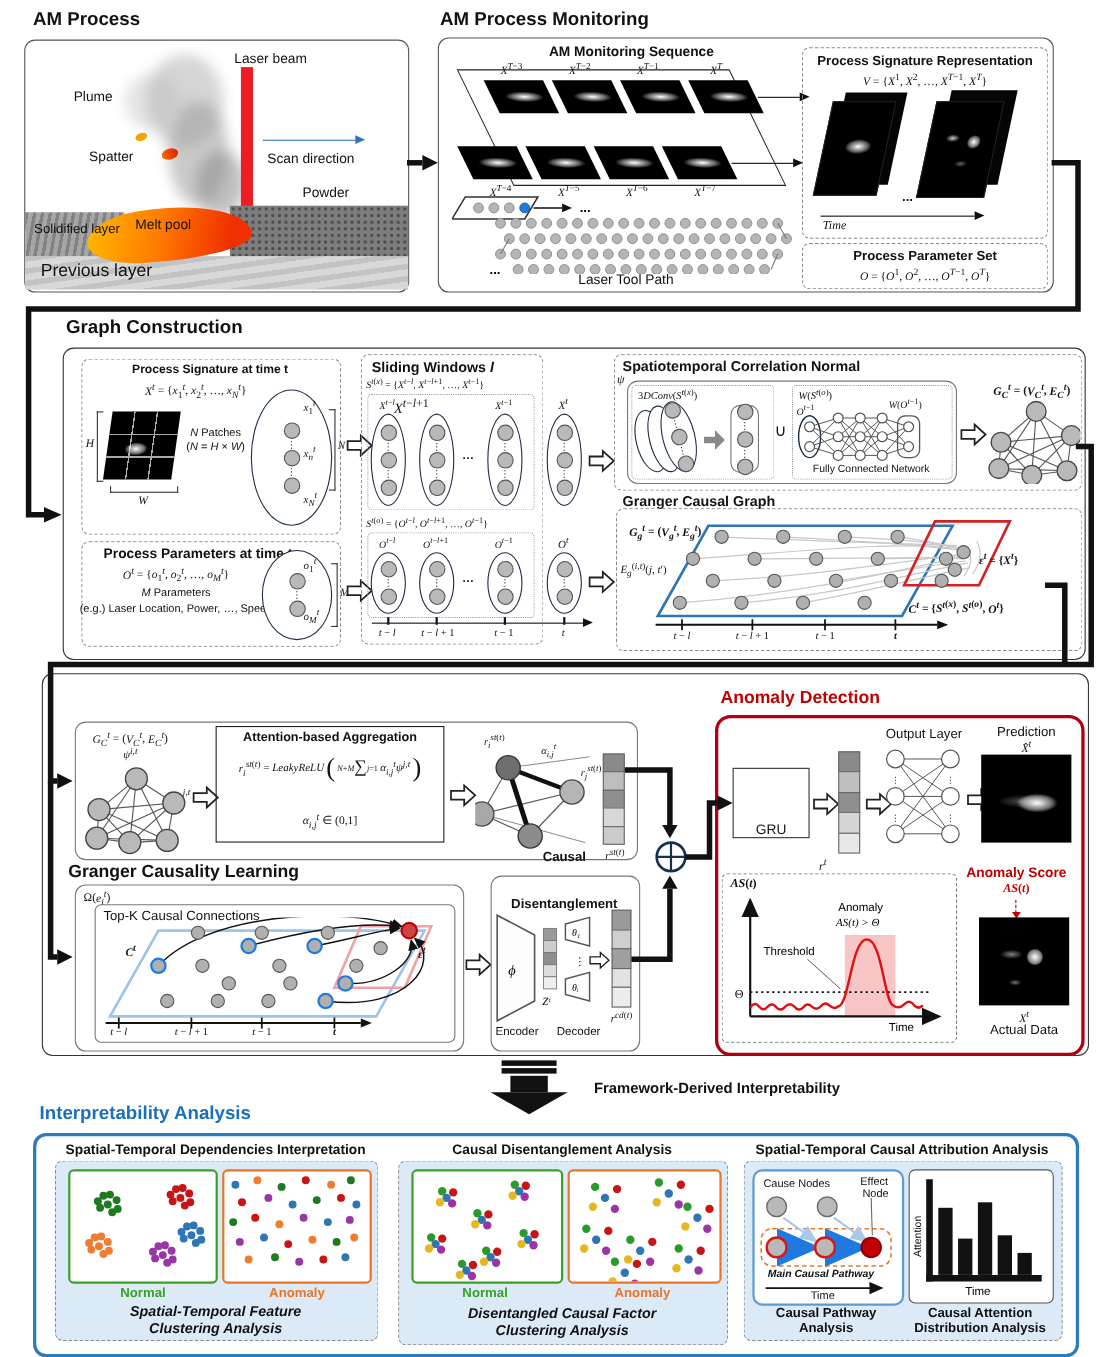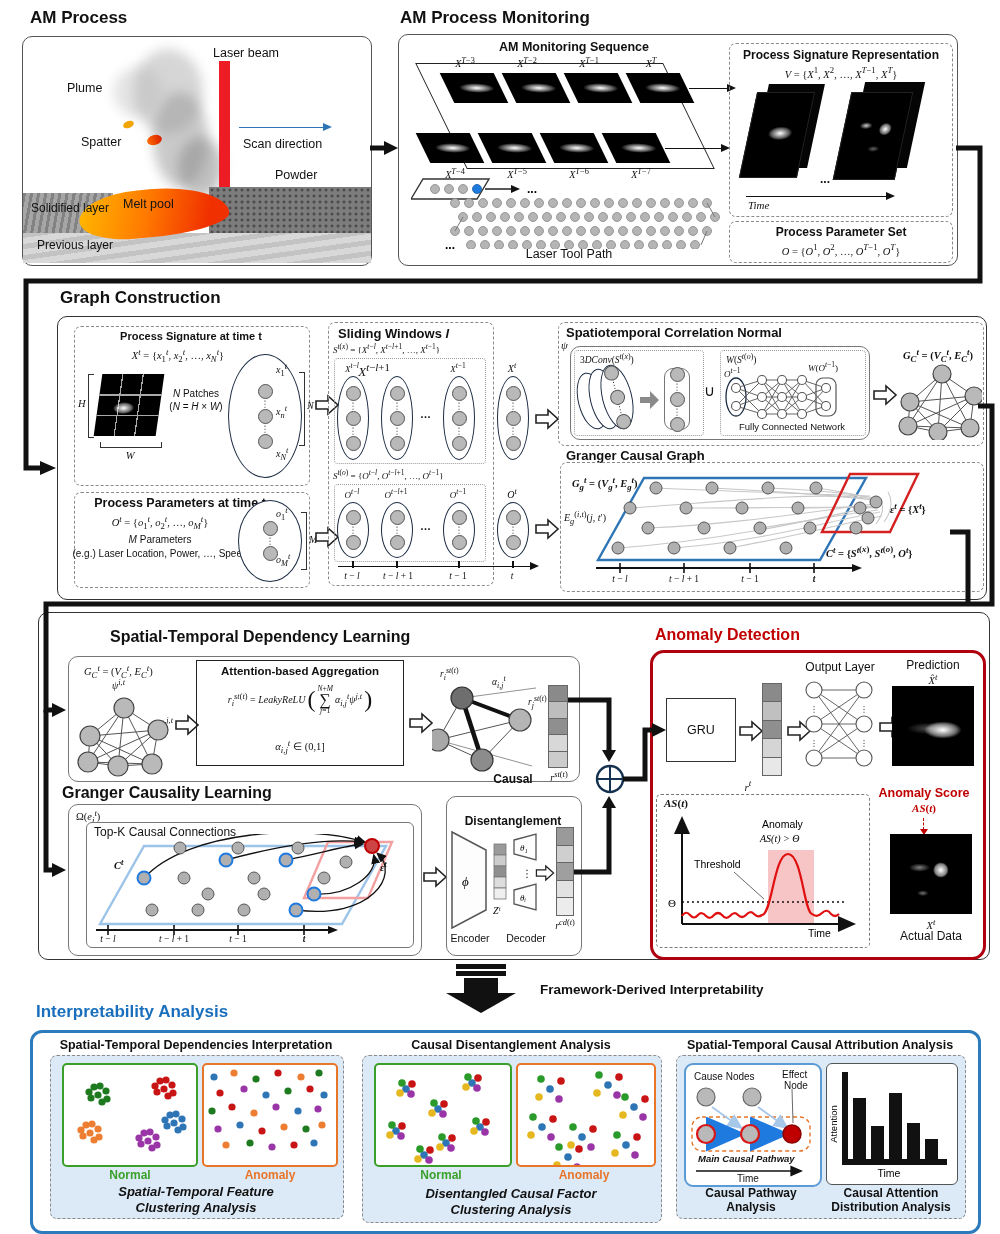--- a/index.html
+++ b/index.html
@@ -25,21 +25,21 @@
   .harrow{position:absolute;height:0;border-top:1.6px solid #111}
   .harrow::after{content:"";position:absolute;right:-9px;top:-5.2px;
     border-left:9px solid #111;border-top:4.5px solid transparent;border-bottom:4.5px solid transparent}
   .harrow.blue{border-top-color:#2e75b6}
   .harrow.blue::after{border-left-color:#2e75b6}
   .tick{position:absolute;width:1.6px;height:7px;background:#111}
   .frame{position:absolute;background:
     radial-gradient(ellipse 45% 22% at 55% 50%,#fff,rgba(255,255,255,.35) 50%,transparent 72%),#000;
     transform:skewX(26deg)}
   .oarrow svg,.garrow svg{display:block}
-  .sum{display:inline-flex;flex-direction:column;align-items:center;font-size:7.5px;line-height:1}
+  .sum{display:inline-flex;flex-direction:row;align-items:center;font-size:7.5px;line-height:1}
   .sum .mid{font-size:16px;line-height:.9}
   .bigp{font-size:24px;font-weight:300;font-family:"Liberation Serif",serif}
   .plume{position:absolute;border-radius:50%;filter:blur(6px)}
   .smalltxt{font-size:10px}
 </style>
 </head>
 <body>
 
 <div id="canvas">
 
@@ -57,21 +57,21 @@
     <div class="abs" style="left:0;top:196px;width:348px;height:30px;background:#cfcfcf;background-image:repeating-linear-gradient(172deg,#c3c3c3 0 5px,#d8d8d8 5px 11px)"></div>
     <div class="abs" style="left:56px;top:152px;width:150px;height:48px;border-radius:45% 58% 62% 40% / 62% 70% 42% 50%;background:linear-gradient(105deg,#ffb300 5%,#ff7a00 45%,#f03000 85%);transform:rotate(-5deg)"></div>
     <div class="abs" style="left:44px;top:44px;font-size:12.5px">Plume</div>
     <div class="abs" style="left:190px;top:9px;font-size:12.5px">Laser beam</div>
     <div class="abs" style="left:58px;top:98px;font-size:12.5px">Spatter</div>
     <div class="harrow blue" style="left:216px;top:90px;width:84px"></div>
     <div class="abs" style="left:220px;top:100px;font-size:12.5px">Scan direction</div>
     <div class="abs" style="left:252px;top:131px;font-size:12.5px">Powder</div>
     <div class="abs" style="left:8px;top:164px;font-size:12px">Solidified layer</div>
     <div class="abs" style="left:100px;top:160px;font-size:12.5px">Melt pool</div>
-    <div class="abs" style="left:14px;top:201px;font-size:12px">Previous layer</div>
+    <div class="abs" style="left:14px;top:201px;font-size:16px">Previous layer</div>
   </div>
 
   <div class="abs b" style="left:400px;top:8px;font-size:17px">AM Process Monitoring</div>
   <div class="abs roundbox" style="left:398px;top:34px;width:558px;height:230px">
     <div class="abs b cx" style="left:175px;top:5px;font-size:12.5px">AM Monitoring Sequence</div>
     <div class="abs" style="left:42px;top:28px;width:246px;height:104px;border:1.6px solid #222;transform:skewX(26deg)"></div>
     <div class="frame" style="left:48px;top:38px;width:54px;height:30px"></div>
     <div class="frame" style="left:110px;top:38px;width:54px;height:30px"></div>
     <div class="frame" style="left:172px;top:38px;width:54px;height:30px"></div>
     <div class="frame" style="left:234px;top:38px;width:54px;height:30px"></div>
@@ -517,21 +517,20 @@
   <div class="abs math b nowrap" style="left:572px;top:474px;font-size:10.5px"><i>G<sub>g</sub><sup>t</sup></i> = (<i>V<sub>g</sub><sup>t</sup></i>, <i>E<sub>g</sub><sup>t</sup></i>)</div>
   <div class="abs math nowrap" style="left:564px;top:510px;font-size:10px"><i>E<sub>g</sub></i><sup>(<i>i</i>,<i>t</i>)</sup>(<i>j</i>, <i>t</i>′)</div>
   <div class="abs math b nowrap" style="left:890px;top:500px;font-size:10.5px"><i>ε<sup>t</sup></i> = {<i>X<sup>t</sup></i>}</div>
   <div class="abs math b nowrap" style="left:826px;top:544px;font-size:10.5px"><i>C<sup>t</sup></i> = {<i>S</i><i><sup>t</sup></i><sup>(<i>x</i>)</sup>, <i>S</i><i><sup>t</sup></i><sup>(<i>o</i>)</sup>, <i>O<sup>t</sup></i>}</div>
   <div class="abs cx math" style="left:620px;top:574px;font-size:9.5px"><i>t</i> − <i>l</i></div>
   <div class="abs cx math" style="left:684px;top:574px;font-size:9.5px"><i>t</i> − <i>l</i> + 1</div>
   <div class="abs cx math" style="left:750px;top:574px;font-size:9.5px"><i>t</i> − 1</div>
   <div class="abs cx math b" style="left:814px;top:574px;font-size:9.5px"><i>t</i></div>
 
   <div class="abs secbox" style="left:38px;top:612px;width:950px;height:346px;border-radius:10px"></div>
-  <div class="abs b" style="left:110px;top:628px;font-size:16px">Spatial-Temporal Dependency Learning</div>
   <div class="abs thinbox" style="left:68px;top:656px;width:510px;height:124px;border-radius:10px"></div>
   <div class="abs math nowrap" style="left:84px;top:662px;font-size:10.5px"><i>G<sub>C</sub><sup>t</sup></i> = (<i>V<sub>C</sub><sup>t</sup></i>, <i>E<sub>C</sub><sup>t</sup></i>)</div>
   <div class="abs math nowrap" style="left:112px;top:678px;font-size:10px"><i>ψ</i><sup><i>i</i>,<i>t</i></sup></div>
   <div class="abs math nowrap" style="left:160px;top:716px;font-size:10px"><i>ψ</i><sup><i>j</i>,<i>t</i></sup></div>
   <svg class="abs kgraph" style="left:76px;top:694px" width="94" height="84">
       <line x1="14" y1="42" x2="48" y2="14" stroke="#555" stroke-width="1"></line>
       <line x1="14" y1="42" x2="82" y2="36" stroke="#555" stroke-width="1"></line>
       <line x1="14" y1="42" x2="76" y2="70" stroke="#555" stroke-width="1"></line>
       <line x1="14" y1="42" x2="42" y2="72" stroke="#555" stroke-width="1"></line>
       <line x1="14" y1="42" x2="12" y2="68" stroke="#555" stroke-width="1"></line>
@@ -693,21 +692,21 @@
   <div class="abs cx math nowrap" style="left:565px;top:918px;font-size:10px"><i>r</i><sup><i>cd</i>(<i>t</i>)</sup></div>
 
   <svg class="abs" style="left:595px;top:764px" width="30" height="30">
     <circle cx="15" cy="15" r="13" fill="#fff" stroke="#14324f" stroke-width="2.4"></circle>
     <line x1="2" y1="15" x2="28" y2="15" stroke="#14324f" stroke-width="2"></line>
     <line x1="15" y1="2" x2="15" y2="28" stroke="#14324f" stroke-width="2"></line>
   </svg>
 
   <div class="abs b" style="left:655px;top:626px;font-size:16px;color:#c00000">Anomaly Detection</div>
   <div class="abs" style="left:650px;top:650px;width:330px;height:304px;border:3px solid #b00010;border-radius:14px"></div>
-  <div class="abs" style="left:666px;top:698px;width:68px;height:62px;border:1.6px solid #333;display:flex;align-items:center;justify-content:center;font-size:12.5px">
+  <div class="abs" style="left:666px;top:698px;width:68px;height:62px;border:1.6px solid #333;display:flex;align-items:flex-end;justify-content:center;font-size:12.5px">
       <span>GRU</span>
     </div>
   <span class="oarrow abs" style="left:738px;top:720px">
       <svg width="26" height="22">
         <path d="M2,7 h12 V2 l10,9 -10,9 v-5 H2 z" fill="#fff" stroke="#222" stroke-width="1.6"></path>
       </svg>
     </span>
   <div class="abs vec" style="left:762px;top:684px;width:20px;height:92px">
       <div style="background: rgb(138, 138, 138);"></div>
       <div style="background: rgb(192, 192, 192);"></div>

